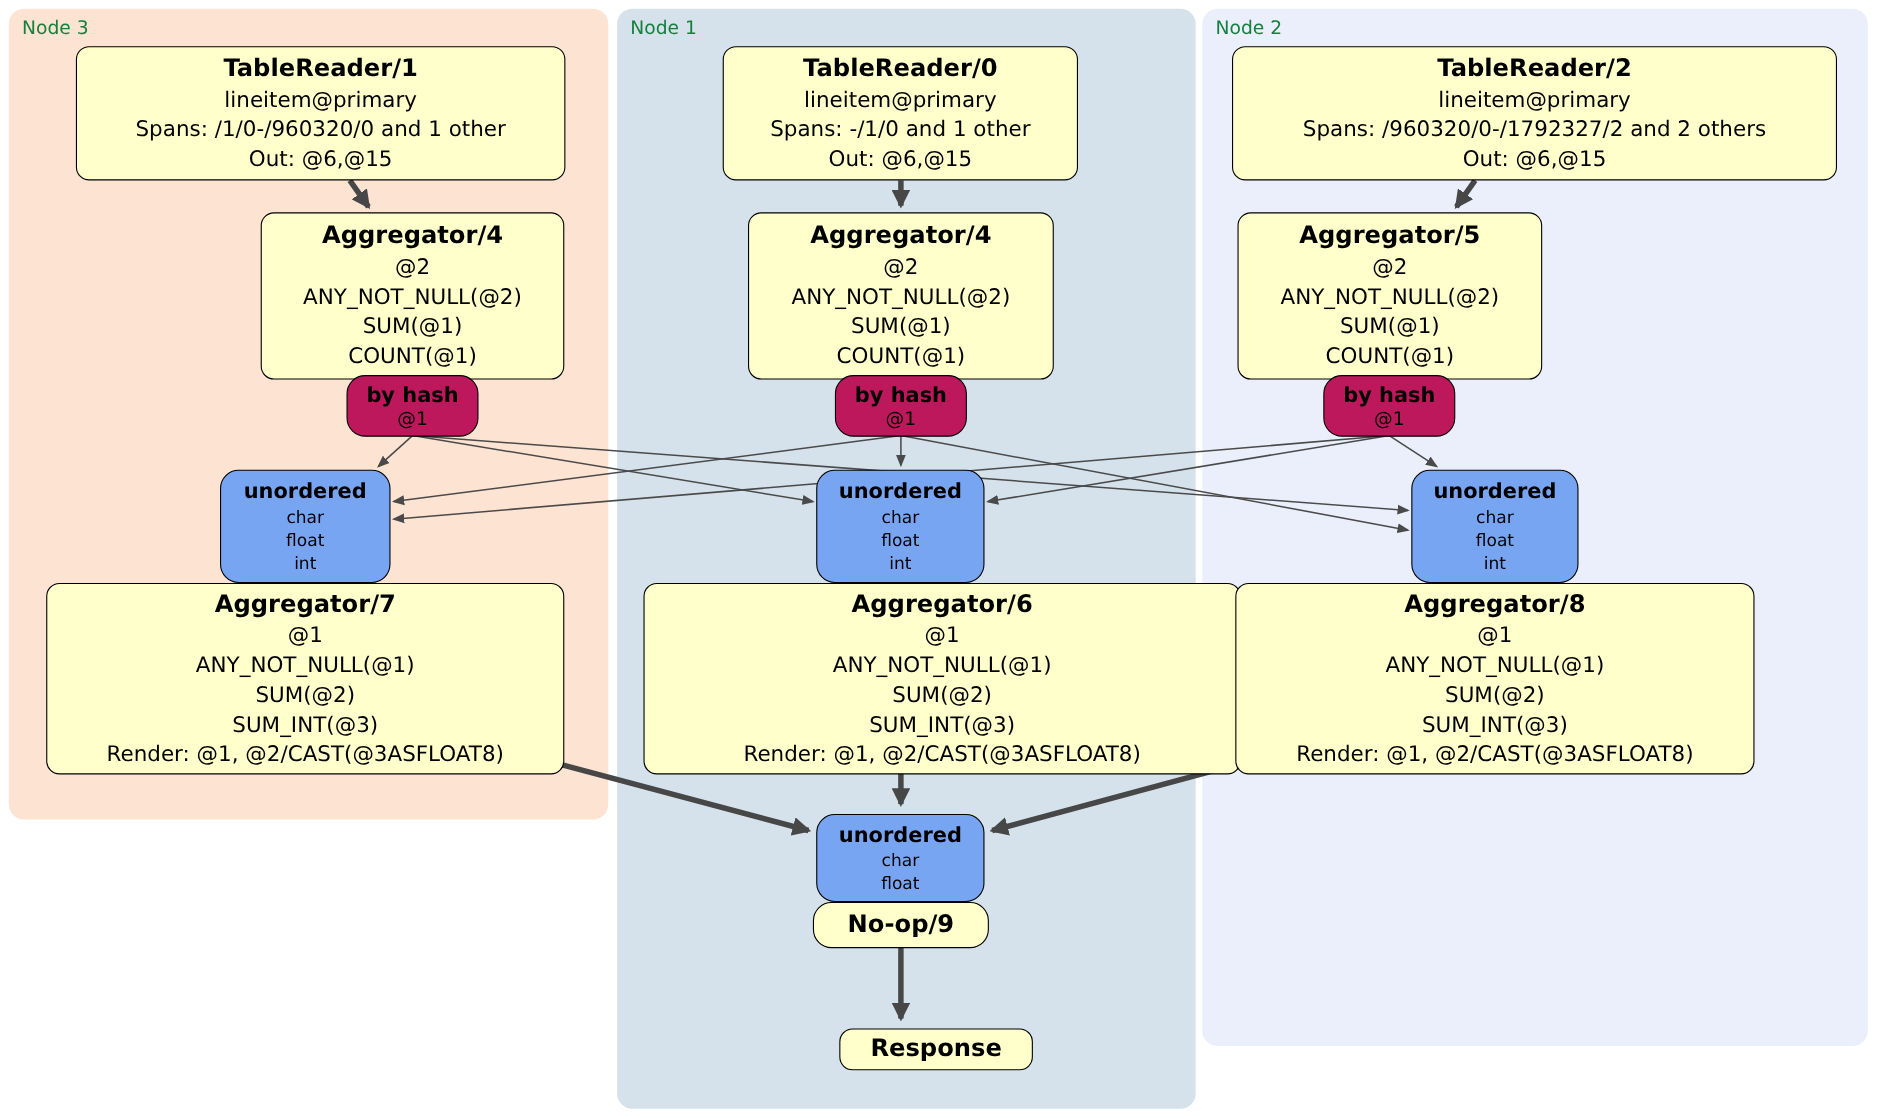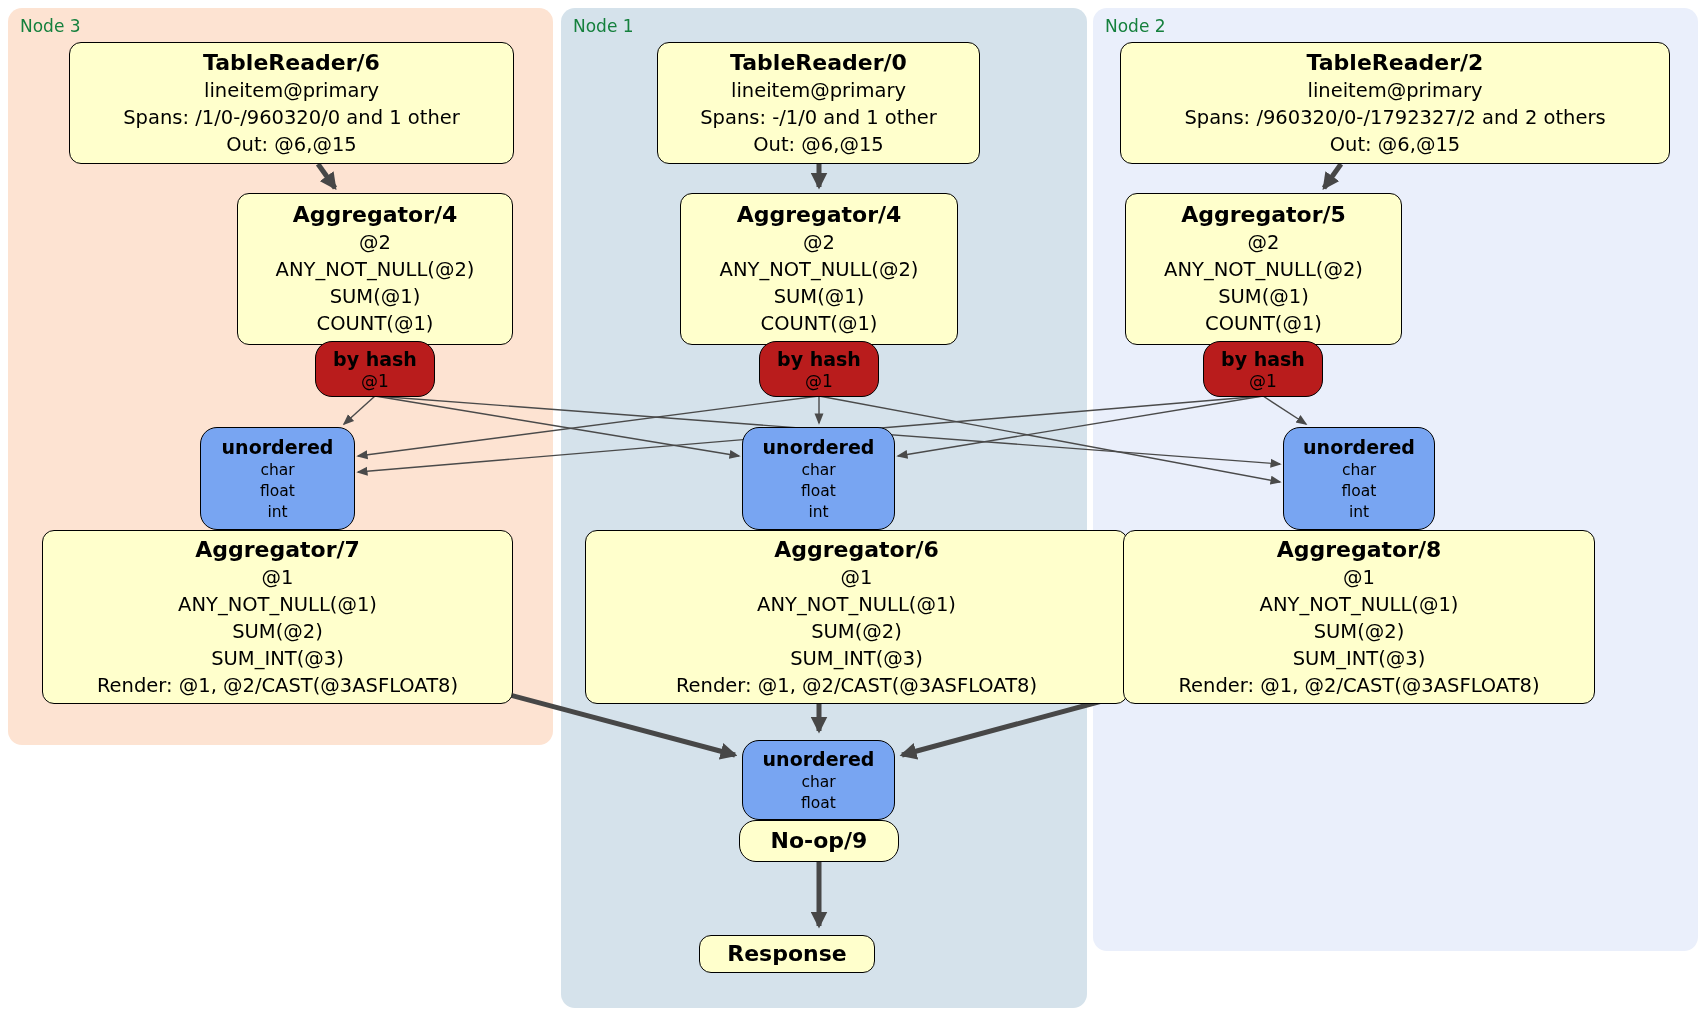--- a/index.html
+++ b/index.html
@@ -47,21 +47,21 @@
   }
   .proc {
     background: #ffffcc;
     border: 1.6px solid #000;
     border-radius: 12px;
   }
   .proc .title { font-size: 22px; font-weight: bold; line-height: 28px; }
   .proc .line  { font-size: 19.5px; line-height: 27px; white-space: nowrap; }
 
   .router {
-    background: #b91c1c;
+    background: #be185d;
     border: 1.6px solid #000;
     border-radius: 17px;
   }
   .router .title { font-size: 19px; font-weight: bold; line-height: 24px; }
   .router .line  { font-size: 17px; line-height: 21px; }
 
   .sync {
     background: #78a5f2;
     border: 1.6px solid #000;
     border-radius: 17px;
@@ -82,21 +82,21 @@
   .b-hash1 { left: 759px;  top: 341px; width: 120px; height: 56px; }
   .b-hash2 { left: 1203px; top: 341px; width: 120px; height: 56px; }
   .b-sync3 { left: 200px;  top: 427px; width: 155px; height: 103px; }
   .b-sync1 { left: 742px;  top: 427px; width: 153px; height: 103px; }
   .b-sync2 { left: 1283px; top: 427px; width: 152px; height: 103px; }
   .b-agg7 { left: 42px;   top: 530px; width: 471px; height: 174px; }
   .b-agg6 { left: 585px;  top: 530px; width: 543px; height: 174px; }
   .b-agg8 { left: 1123px; top: 530px; width: 472px; height: 174px; }
   .b-syncf { left: 742px; top: 740px; width: 153px; height: 80px; }
   .b-noop  { left: 739px; top: 820px; width: 160px; height: 42px; border-radius: 17px; }
-  .b-resp  { left: 699px; top: 935px; width: 176px; height: 38px; }
+  .b-resp  { left: 763px; top: 935px; width: 176px; height: 38px; }
 </style>
 </head>
 <body>
 
 <div class="canvas">
 
   <div class="region region-node3">
     <div class="region-label">Node 3</div>
   </div>
   <div class="region region-node1">
@@ -129,21 +129,21 @@
     <path class="edge-thick" d="M318,164 L335,188" marker-end="url(#mbig)"></path>
     <path class="edge-thick" d="M819,164 L819,187" marker-end="url(#mbig)"></path>
     <path class="edge-thick" d="M1341,164 L1324,188" marker-end="url(#mbig)"></path>
     <path class="edge-thick" d="M506,694 L735,755" marker-end="url(#mbig)"></path>
     <path class="edge-thick" d="M819,703 L819,731" marker-end="url(#mbig)"></path>
     <path class="edge-thick" d="M1128,694 L902,755" marker-end="url(#mbig)"></path>
     <path class="edge-thick" d="M819,861 L819,926" marker-end="url(#mbig)"></path>
   </svg>
 
   <div class="box proc b-tr1">
-    <div class="title">TableReader/6</div>
+    <div class="title">TableReader/1</div>
     <div class="line">lineitem@primary</div>
     <div class="line">Spans: /1/0-/960320/0 and 1 other</div>
     <div class="line">Out: @6,@15</div>
   </div>
   <div class="box proc b-tr0">
     <div class="title">TableReader/0</div>
     <div class="line">lineitem@primary</div>
     <div class="line">Spans: -/1/0 and 1 other</div>
     <div class="line">Out: @6,@15</div>
   </div>

